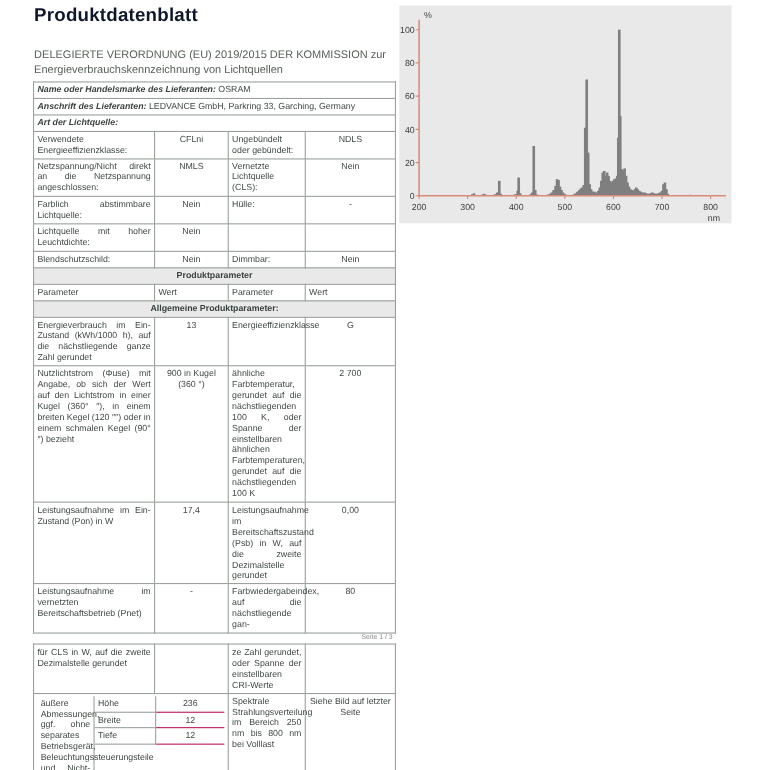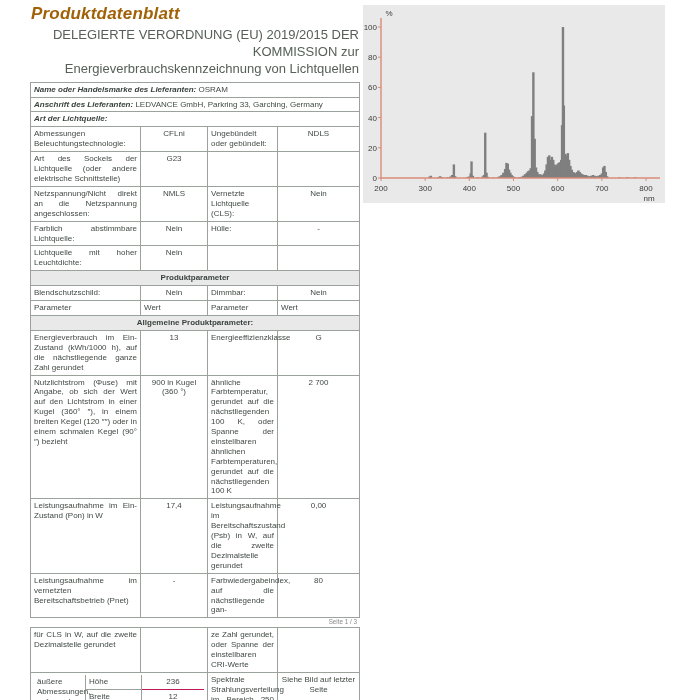--- a/index.html
+++ b/index.html
@@ -2,22 +2,22 @@
 <html><head>
 <meta charset="utf-8">
 <style>
   html,body{margin:0;padding:0;}
   body{
     width:700px;height:700px;position:relative;overflow:hidden;
     background:#ffffff;color:#404a44;
     font-family:"Liberation Sans", sans-serif;
   }
   .doc{position:absolute;left:30px;top:4px;width:329px;}
-  .title{font-size:17px;font-weight:bold;color:#a16207;letter-spacing:.2px;margin:0 0 3px 1px;font-style:italic;}
-  .subtitle{font-size:13px;color:#566058;line-height:1.3;margin:0 0 4px 1px;text-align:right;}
+  .title{font-size:17px;font-weight:bold;color:#0f172a;letter-spacing:.2px;margin:0 0 20px 1px;}
+  .subtitle{font-size:10px;color:#566058;line-height:1.3;margin:0 0 4px 1px;}
   table.t{border-collapse:collapse;width:329px;table-layout:fixed;}
   table.t td{
     border:1px solid #9aa29b;
     font-size:8px;line-height:1.24;
     padding:2px 3px;vertical-align:top;
   }
   td.lbl{text-align:justify;text-justify:inter-word;}
   td.val{text-align:center;}
   td.kv{font-size:8px;}
   .b{font-weight:bold;color:#39423d;font-style:italic;}
@@ -64,58 +64,52 @@
         <span>LEDVANCE GmbH, Parkring 33, Garching, Germany</span>
       </td>
     </tr>
     <tr>
       <td colspan="4">
         <span class="b">Art der Lichtquelle:</span>
       </td>
     </tr>
 
     <tr>
-      <td class="lbl">Abmessungen Beleuchtungstechnologie:</td>
+      <td class="lbl">Verwendete Energieeffizienzklasse:</td>
       <td class="val">CFLni</td>
       <td class="lbl">Ungebündelt oder gebündelt:</td>
       <td class="val">NDLS</td>
     </tr>
     <tr>
-      <td class="lbl">Art des Sockels der Lichtquelle (oder andere elektrische Schnittstelle)</td>
-      <td class="val">G23</td>
-      <td class="lbl"></td>
-      <td class="val"></td>
-    </tr>
-    <tr>
       <td class="lbl">Netzspannung/Nicht direkt an die Netzspannung angeschlossen:</td>
       <td class="val">NMLS</td>
       <td class="lbl">Vernetzte Lichtquelle (CLS):</td>
       <td class="val">Nein</td>
     </tr>
     <tr>
       <td class="lbl">Farblich abstimmbare Lichtquelle:</td>
       <td class="val">Nein</td>
       <td class="lbl">Hülle:</td>
       <td class="val">-</td>
     </tr>
     <tr>
       <td class="lbl">Lichtquelle mit hoher Leuchtdichte:</td>
       <td class="val">Nein</td>
       <td class="lbl"></td>
       <td class="val"></td>
     </tr>
     <tr>
+      <td class="lbl">Blendschutzschild:</td>
+      <td class="val">Nein</td>
+      <td class="lbl">Dimmbar:</td>
+      <td class="val">Nein</td>
+    </tr>
+
+    <tr>
       <td colspan="4" class="band">Produktparameter</td>
-    </tr>
-
-    <tr>
-      <td class="lbl">Blendschutzschild:</td>
-      <td class="val">Nein</td>
-      <td class="lbl">Dimmbar:</td>
-      <td class="val">Nein</td>
     </tr>
     <tr>
       <td>Parameter</td>
       <td>Wert</td>
       <td>Parameter</td>
       <td>Wert</td>
     </tr>
     <tr>
       <td colspan="4" class="band">Allgemeine Produktparameter:</td>
     </tr>

